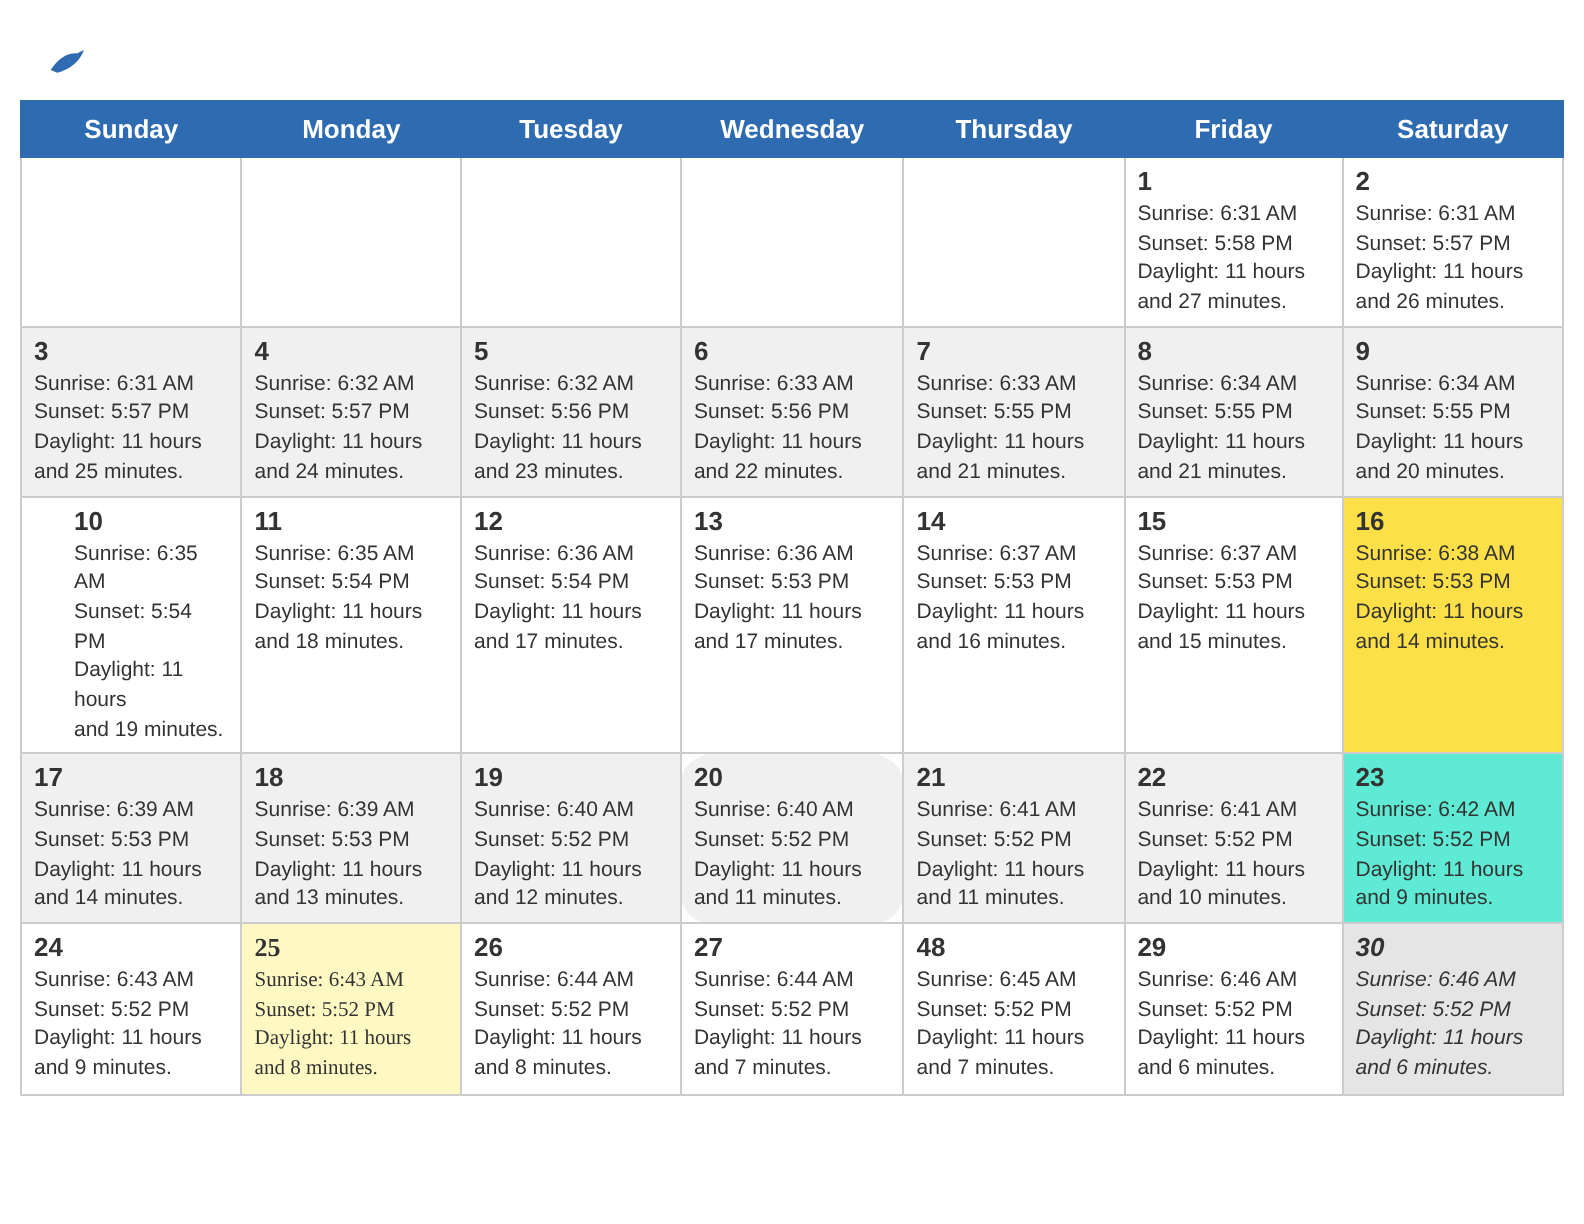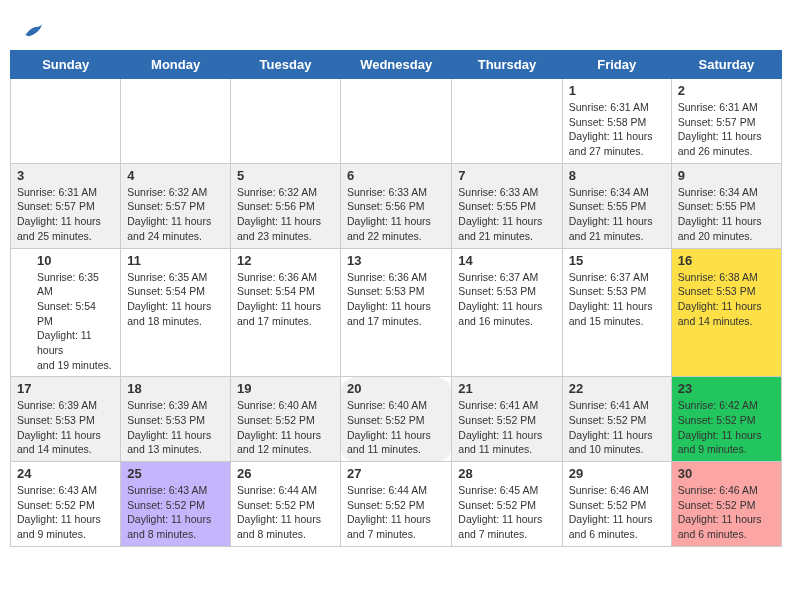--- a/index.html
+++ b/index.html
@@ -286,37 +286,37 @@
 Daylight: 11 hours
 and 11 minutes.</div>
         </td>
         <td style="background-color: rgb(240, 240, 240);">
           <div class="day-number">22</div>
           <div class="day-info" style="white-space: pre-line;">Sunrise: 6:41 AM
 Sunset: 5:52 PM
 Daylight: 11 hours
 and 10 minutes.</div>
         </td>
-        <td style="background-color: #22c55e;">
+        <td style="background-color: #5eead4;">
           <div class="day-number">23</div>
           <div class="day-info" style="white-space: pre-line;">Sunrise: 6:42 AM
 Sunset: 5:52 PM
 Daylight: 11 hours
 and 9 minutes.</div>
         </td>
       </tr>
       <tr>
         <td style="background-color: rgb(255, 255, 255);">
           <div class="day-number">24</div>
           <div class="day-info" style="white-space: pre-line;">Sunrise: 6:43 AM
 Sunset: 5:52 PM
 Daylight: 11 hours
 and 9 minutes.</div>
         </td>
-        <td style="background-color: #c4b5fd;">
+        <td style="background-color: #fef9c3; font-family: Liberation Serif, serif;">
           <div class="day-number">25</div>
           <div class="day-info" style="white-space: pre-line;">Sunrise: 6:43 AM
 Sunset: 5:52 PM
 Daylight: 11 hours
 and 8 minutes.</div>
         </td>
         <td style="background-color: rgb(255, 255, 255);">
           <div class="day-number">26</div>
           <div class="day-info" style="white-space: pre-line;">Sunrise: 6:44 AM
 Sunset: 5:52 PM
@@ -324,34 +324,34 @@
 and 8 minutes.</div>
         </td>
         <td style="background-color: rgb(255, 255, 255); margin-left: 12px;">
           <div class="day-number">27</div>
           <div class="day-info" style="white-space: pre-line;">Sunrise: 6:44 AM
 Sunset: 5:52 PM
 Daylight: 11 hours
 and 7 minutes.</div>
         </td>
         <td style="background-color: rgb(255, 255, 255);">
-          <div class="day-number">28</div>
+          <div class="day-number">48</div>
           <div class="day-info" style="white-space: pre-line;">Sunrise: 6:45 AM
 Sunset: 5:52 PM
 Daylight: 11 hours
 and 7 minutes.</div>
         </td>
         <td style="background-color: rgb(255, 255, 255);">
           <div class="day-number">29</div>
           <div class="day-info" style="white-space: pre-line;">Sunrise: 6:46 AM
 Sunset: 5:52 PM
 Daylight: 11 hours
 and 6 minutes.</div>
         </td>
-        <td style="background-color: #fca5a5;">
+        <td style="background-color: #e5e5e5; font-style: italic;">
           <div class="day-number">30</div>
           <div class="day-info" style="white-space: pre-line;">Sunrise: 6:46 AM
 Sunset: 5:52 PM
 Daylight: 11 hours
 and 6 minutes.</div>
         </td>
       </tr>
     </tbody>
 </table>
 

